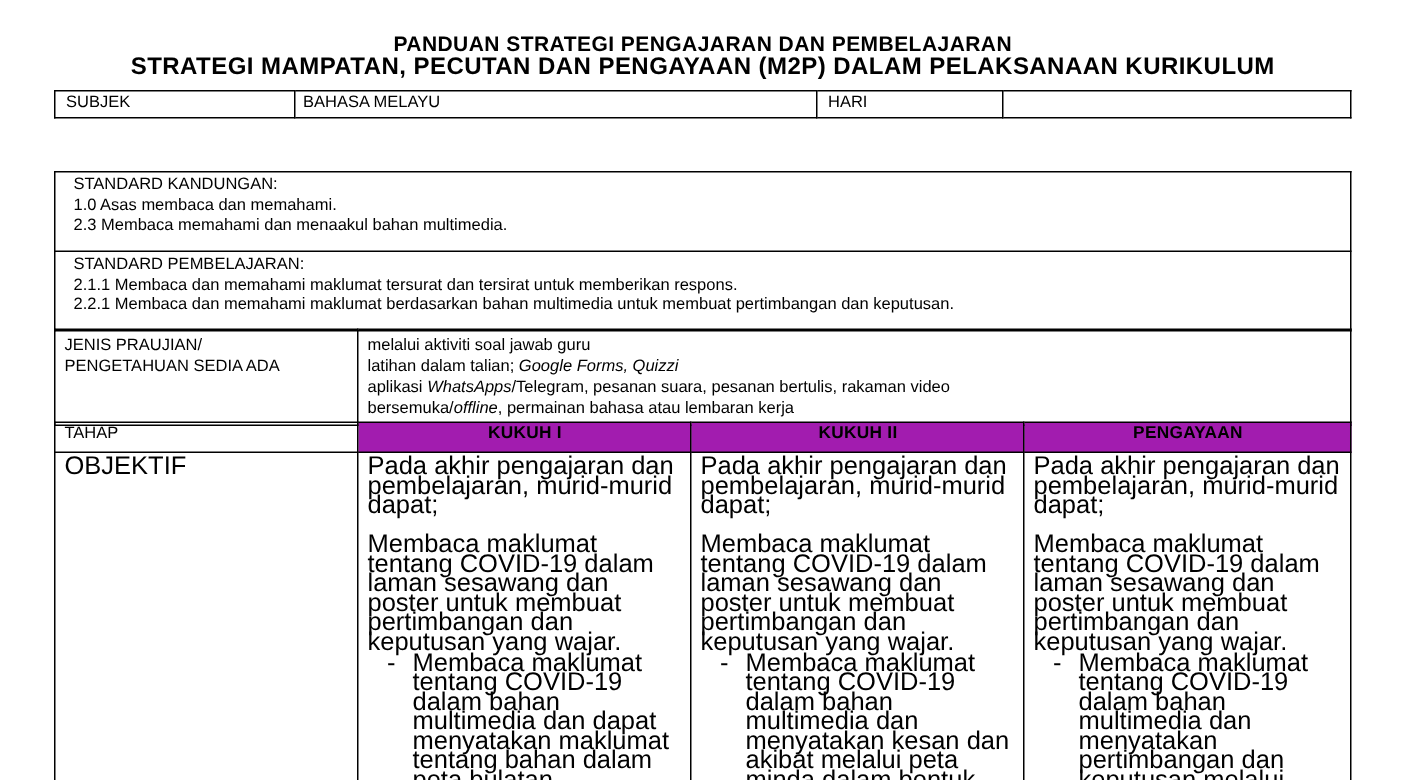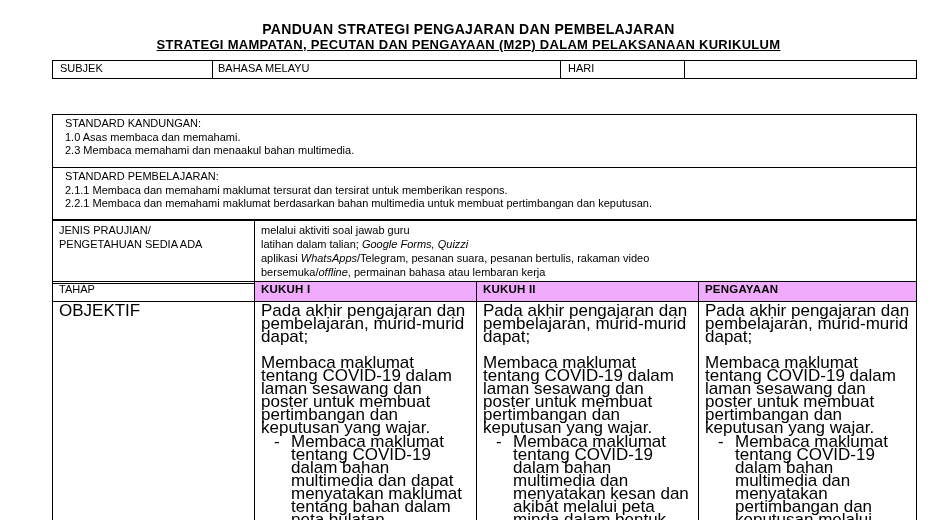--- a/index.html
+++ b/index.html
@@ -30,28 +30,27 @@
     text-align: center;
   }
   .title-line {
     font-weight: bold;
     font-size: 14px;
     letter-spacing: 0.3px;
     line-height: 15px;
     white-space: nowrap;
   }
   .title-line-2 {
-    font-size: 13px;
-    text-decoration: underline;
+    font-size: 16px;
   }
 
   
   .doc-table {
     position: absolute;
-    left: 52px;
+    left: 36px;
     border-collapse: collapse;
     table-layout: fixed;
     font-size: 11px;
   }
   .doc-table td {
     border: 1px solid #000000;
     vertical-align: top;
     padding: 1px 4px 2px 5px;
     line-height: 13px;
   }
@@ -99,21 +98,22 @@
 
   
   .t-main {
     top: 281px;
     width: 864px;
   }
   .t-main td {
     padding: 2px 5px 3px 6px;
   }
   .hdr-blue {
-    background: #f0abfc;
+    background: #a21caf;
+    text-align: center;
     font-weight: bold;
     font-size: 11.5px;
     letter-spacing: 0.2px;
     height: 15px;
     padding-top: 1px !important;
   }
   .hdr-plain {
     height: 15px;
     padding-top: 1px !important;
   }

